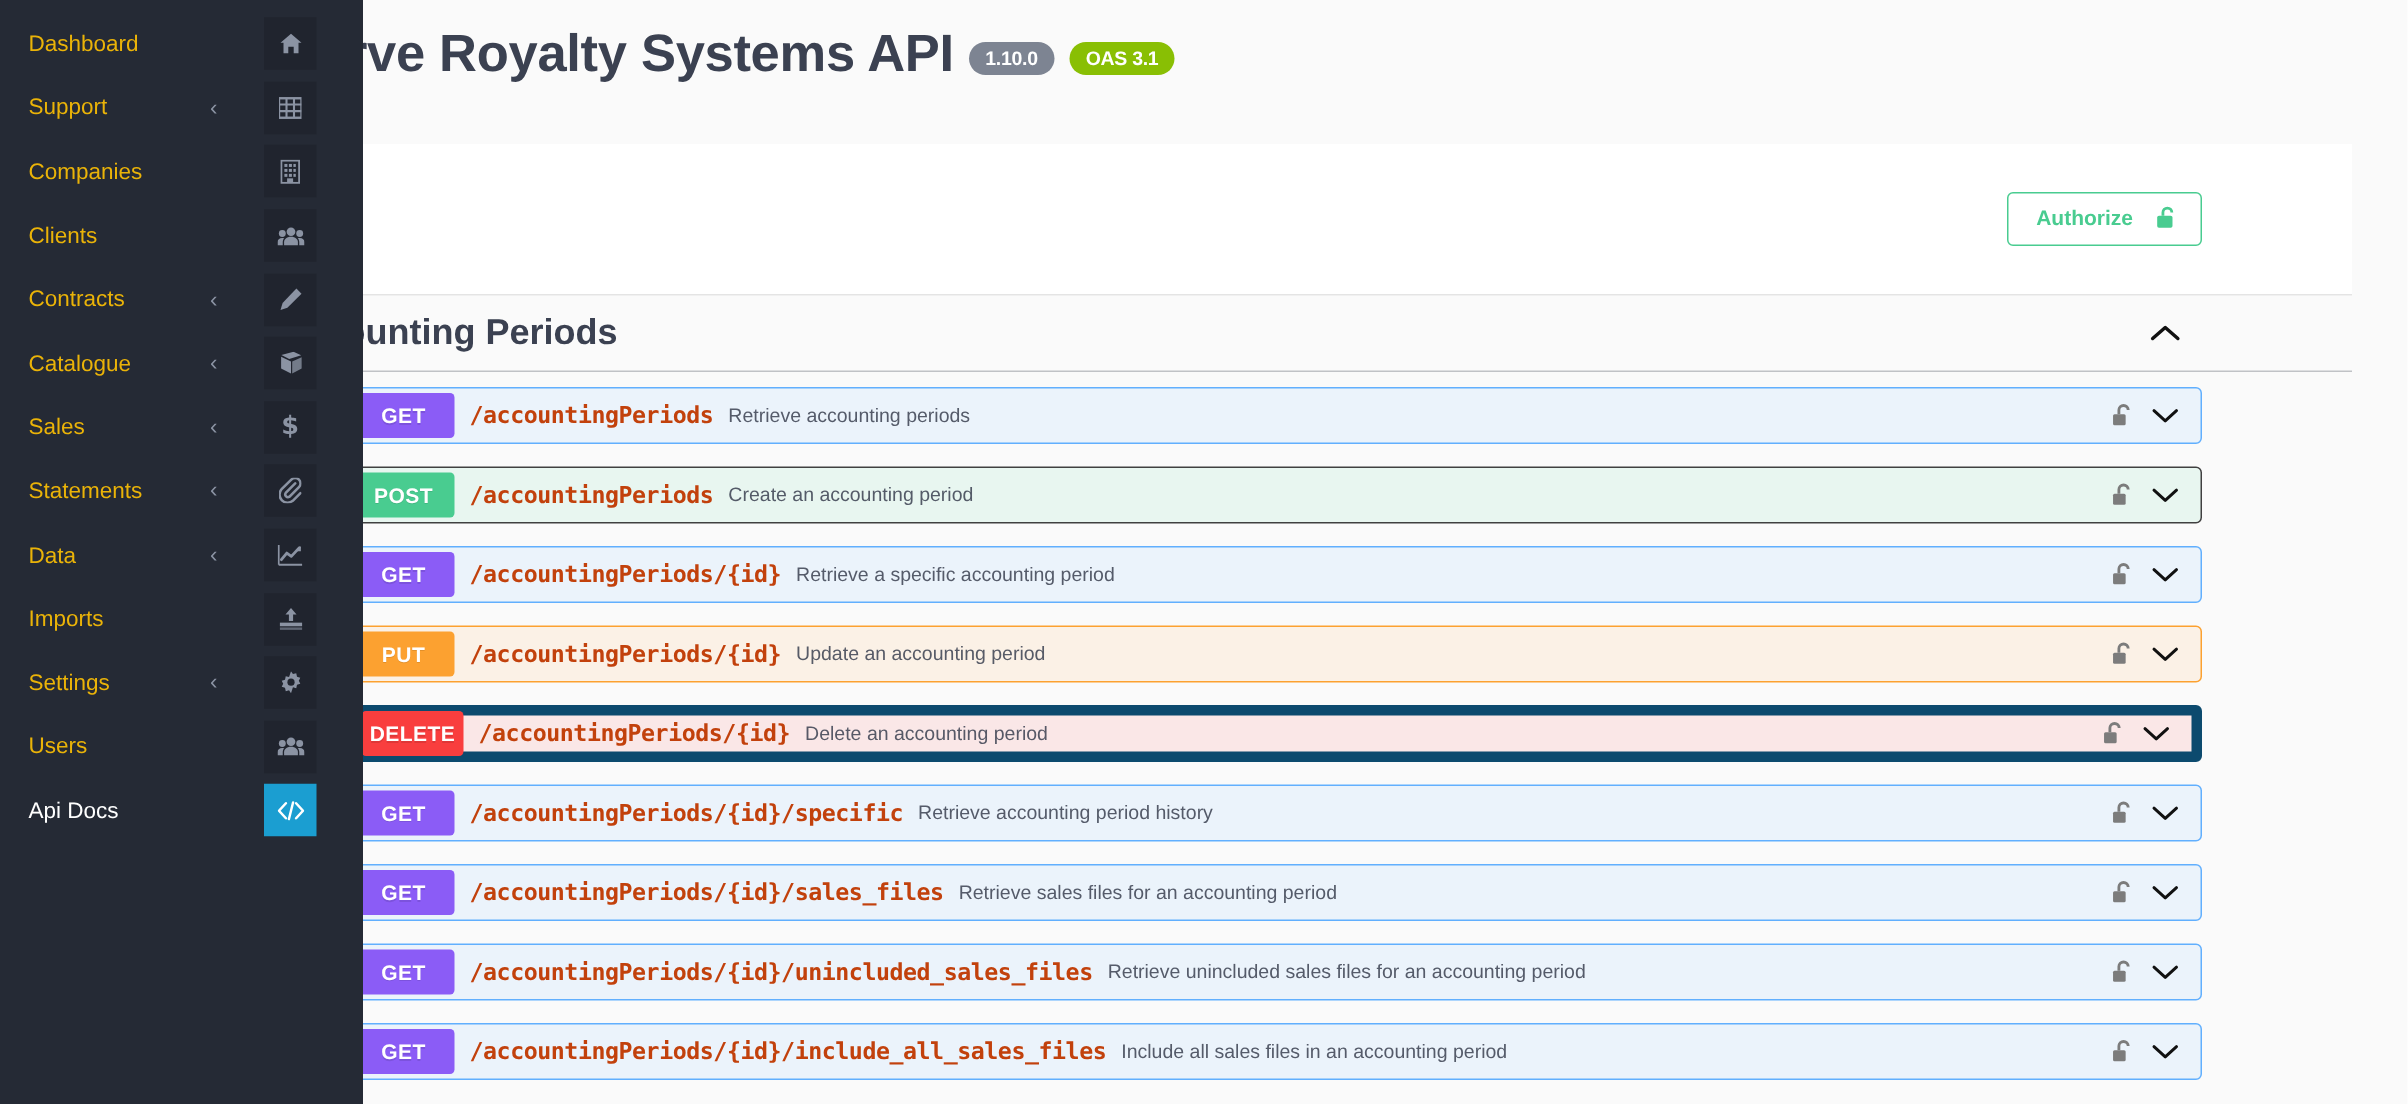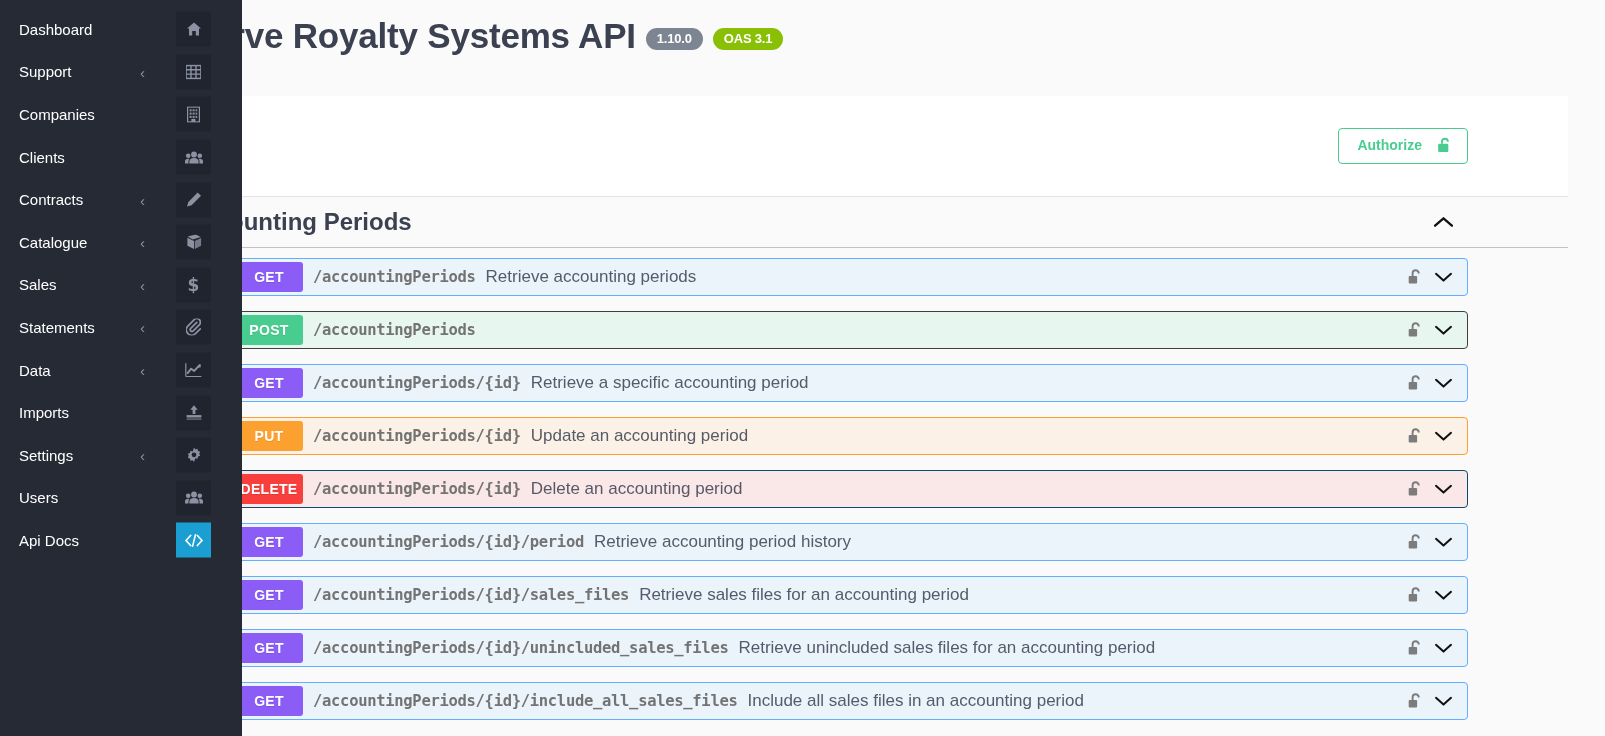--- a/index.html
+++ b/index.html
@@ -115,27 +115,27 @@
     margin-left: 2px; margin-right: 0;
     border-radius: 3px;
     font-size: 14px; font-weight: 700; color: #fff;
     font-family: "Liberation Sans", sans-serif;
     text-shadow: 0 1px 0 rgba(0,0,0,.1);
     letter-spacing: .3px;
   }
   .path {
     margin-left: 10px;
     font-family: "DejaVu Sans Mono", monospace;
-    font-size: 15.5px; font-weight: 700; color: #737373;
+    font-size: 15.5px; font-weight: 700; color: #c2410c;
     word-break: break-all;
     letter-spacing: -0.3px;
   }
   .desc {
     margin-left: 10px;
-    font-size: 17px; color: #3b4151;
+    font-size: 13px; color: #3b4151;
     opacity: .85;
     flex: 1;
     line-height: 1.4;
   }
   .op-right {
     display: flex; align-items: center; gap: 9px;
     margin-left: auto; padding-right: 2px;
   }
   .lock-btn {
     background: none; border: none; cursor: pointer;
@@ -148,40 +148,40 @@
 
   
   .m-get    { background: #8b5cf6; }
   .m-post   { background: #49cc90; }
   .m-put    { background: #fca130; }
   .m-delete { background: #f93e3e; }
 
   .op-get    { background: #ebf3fb; border: 1px solid #61affe; }
   .op-post   { background: #e8f6f0; border: 1px solid #404040; }
   .op-put    { background: #fbf1e6; border: 1px solid #fca130; }
-  .op-delete { background: #fae7e7; border: 1px solid #0c4a6e; }
+  .op-delete { background: #fae7e7; border: 7px solid #0c4a6e; }
 
   
   .sidebar {
     position: absolute; left: 0; top: 0;
     width: 242px; height: 736px;
     background: #252a35;
     z-index: 10;
     overflow: hidden;
   }
   .nav-list { list-style: none; padding-top: 8px; }
   .nav-item {
     position: relative;
     height: 42.6px;
     display: flex; align-items: center;
     cursor: pointer;
   }
   .nav-label {
     font-size: 15px;
-    color: #ffffff;
+    color: #eab308;
     padding-left: 19px;
     line-height: 1;
     white-space: nowrap;
   }
   .nav-item.active .nav-label { color: #ffffff; }
   .nav-caret {
     position: absolute; left: 140px; top: 50%;
     transform: translateY(-50%);
     color: #8b93a3;
     font-size: 15px;
@@ -263,20 +263,21 @@
                     <polyline points="2,2.8 9.5,9.6 17,2.8" fill="none" stroke="#111" stroke-width="2" stroke-linecap="round" stroke-linejoin="round"></polyline>
                   </svg>
                 </button>
               </span>
             </div>
           </div>
           <div class="opblock op-post">
             <div class="opblock-summary">
               <span class="method m-post">POST</span>
               <span class="path">/accountingPeriods</span>
+              <span class="desc">Create an accounting period</span>
               <span class="op-right">
                 <button class="lock-btn">
                   <svg width="14" height="17" viewBox="0 0 14 17" aria-hidden="true">
                     <path d="M4.6 7.2V4.4a3.1 3.1 0 0 1 6.2 0" fill="none" stroke="#7c7c7c" stroke-width="1.9"></path>
                     <rect x="0.7" y="7.1" width="8.4" height="7.4" rx="1" fill="#7c7c7c"></rect>
                   </svg>
                 </button>
                 <button class="chev-btn">
                   <svg width="19" height="12" viewBox="0 0 19 12" aria-hidden="true">
                     <polyline points="2,2.8 9.5,9.6 17,2.8" fill="none" stroke="#111" stroke-width="2" stroke-linecap="round" stroke-linejoin="round"></polyline>
@@ -341,21 +342,21 @@
                   <svg width="19" height="12" viewBox="0 0 19 12" aria-hidden="true">
                     <polyline points="2,2.8 9.5,9.6 17,2.8" fill="none" stroke="#111" stroke-width="2" stroke-linecap="round" stroke-linejoin="round"></polyline>
                   </svg>
                 </button>
               </span>
             </div>
           </div>
           <div class="opblock op-get">
             <div class="opblock-summary">
               <span class="method m-get">GET</span>
-              <span class="path">/accountingPeriods/{id}/period</span>
+              <span class="path">/accountingPeriods/{id}/specific</span>
               <span class="desc">Retrieve accounting period history</span>
               <span class="op-right">
                 <button class="lock-btn">
                   <svg width="14" height="17" viewBox="0 0 14 17" aria-hidden="true">
                     <path d="M4.6 7.2V4.4a3.1 3.1 0 0 1 6.2 0" fill="none" stroke="#7c7c7c" stroke-width="1.9"></path>
                     <rect x="0.7" y="7.1" width="8.4" height="7.4" rx="1" fill="#7c7c7c"></rect>
                   </svg>
                 </button>
                 <button class="chev-btn">
                   <svg width="19" height="12" viewBox="0 0 19 12" aria-hidden="true">

